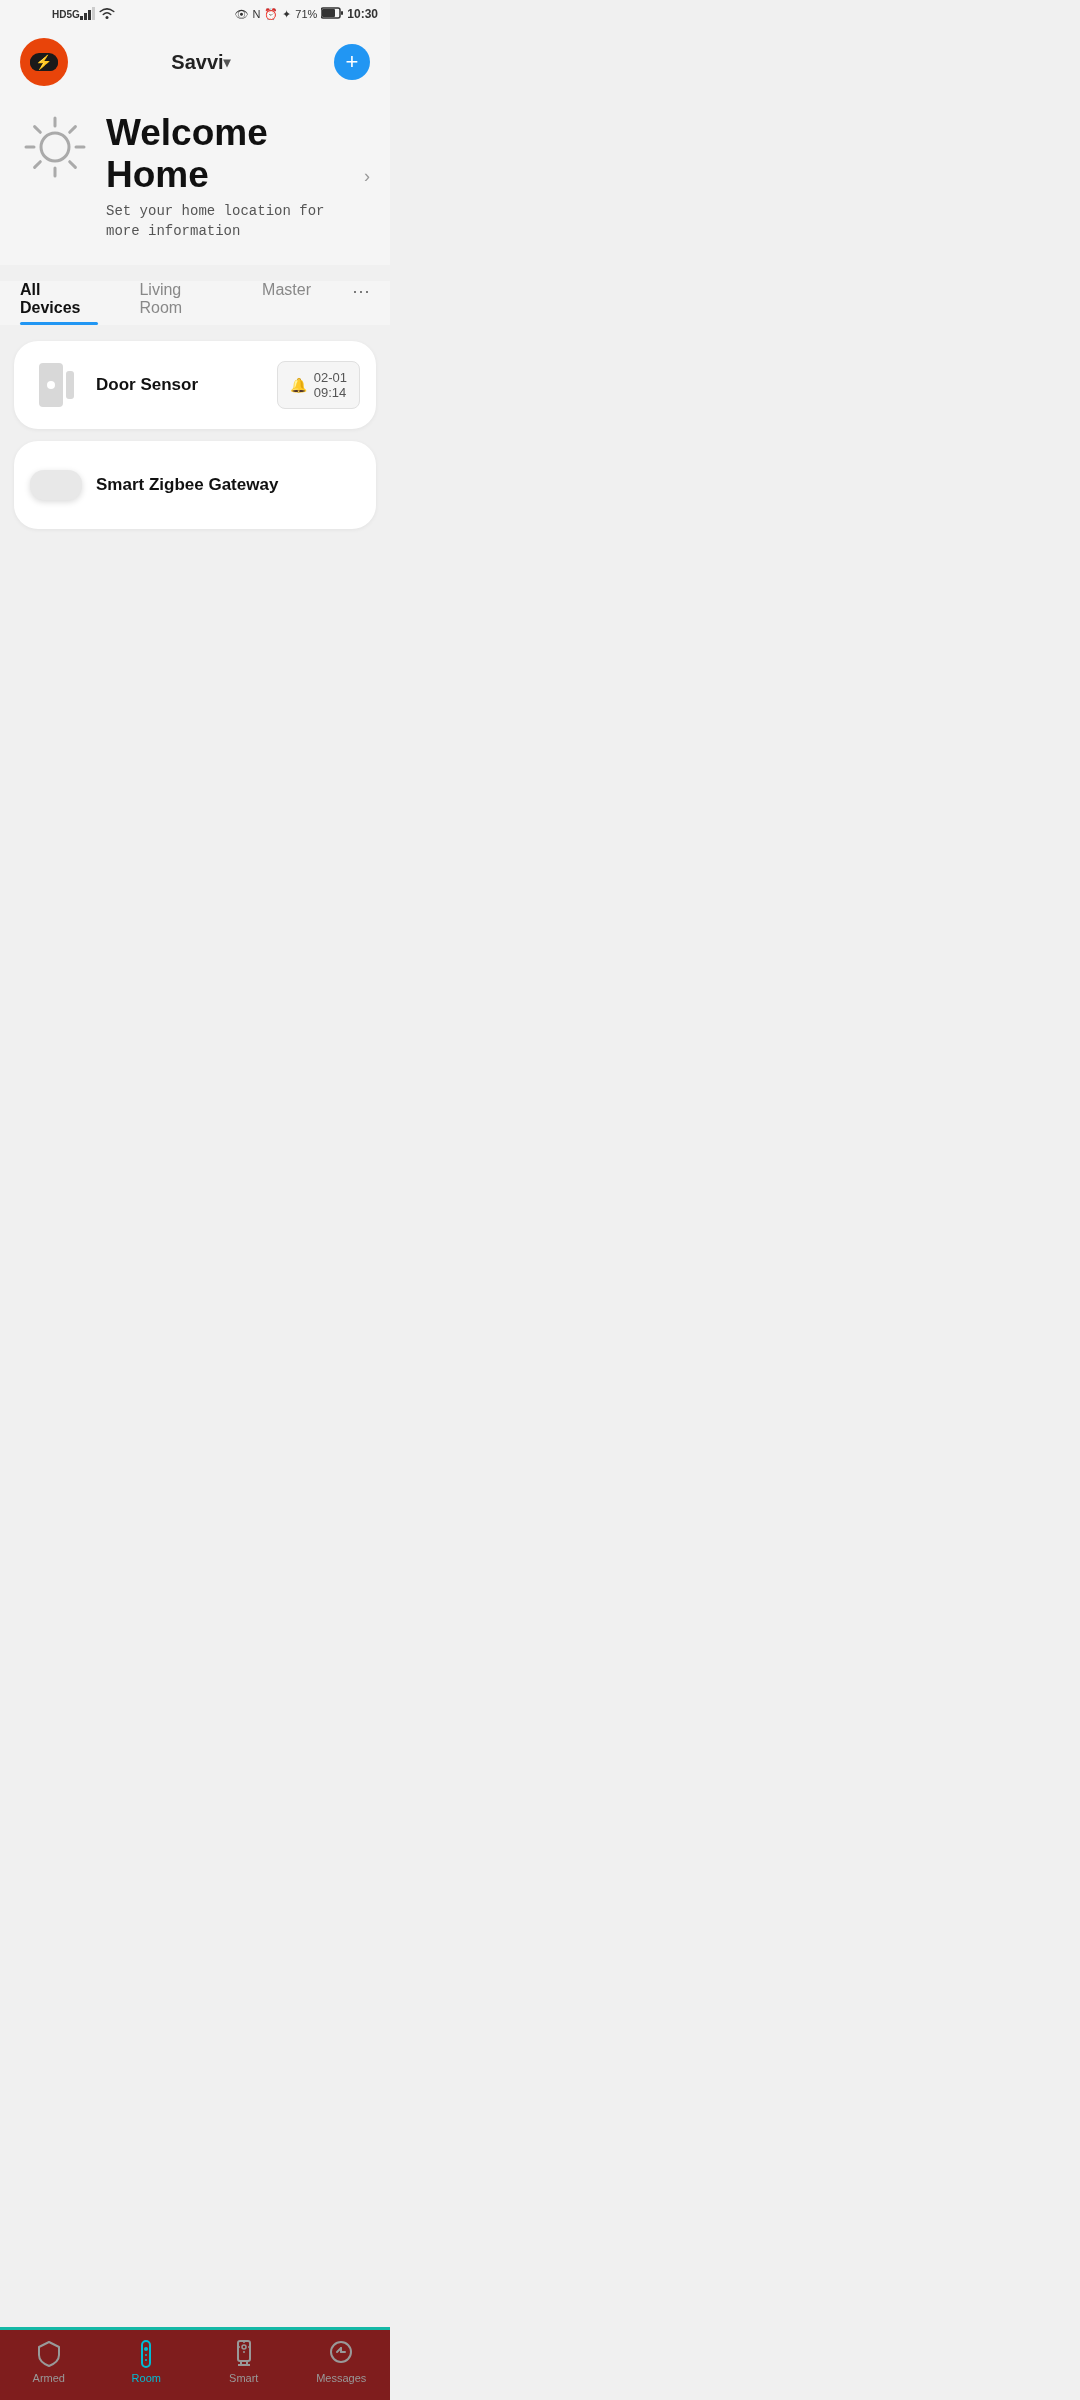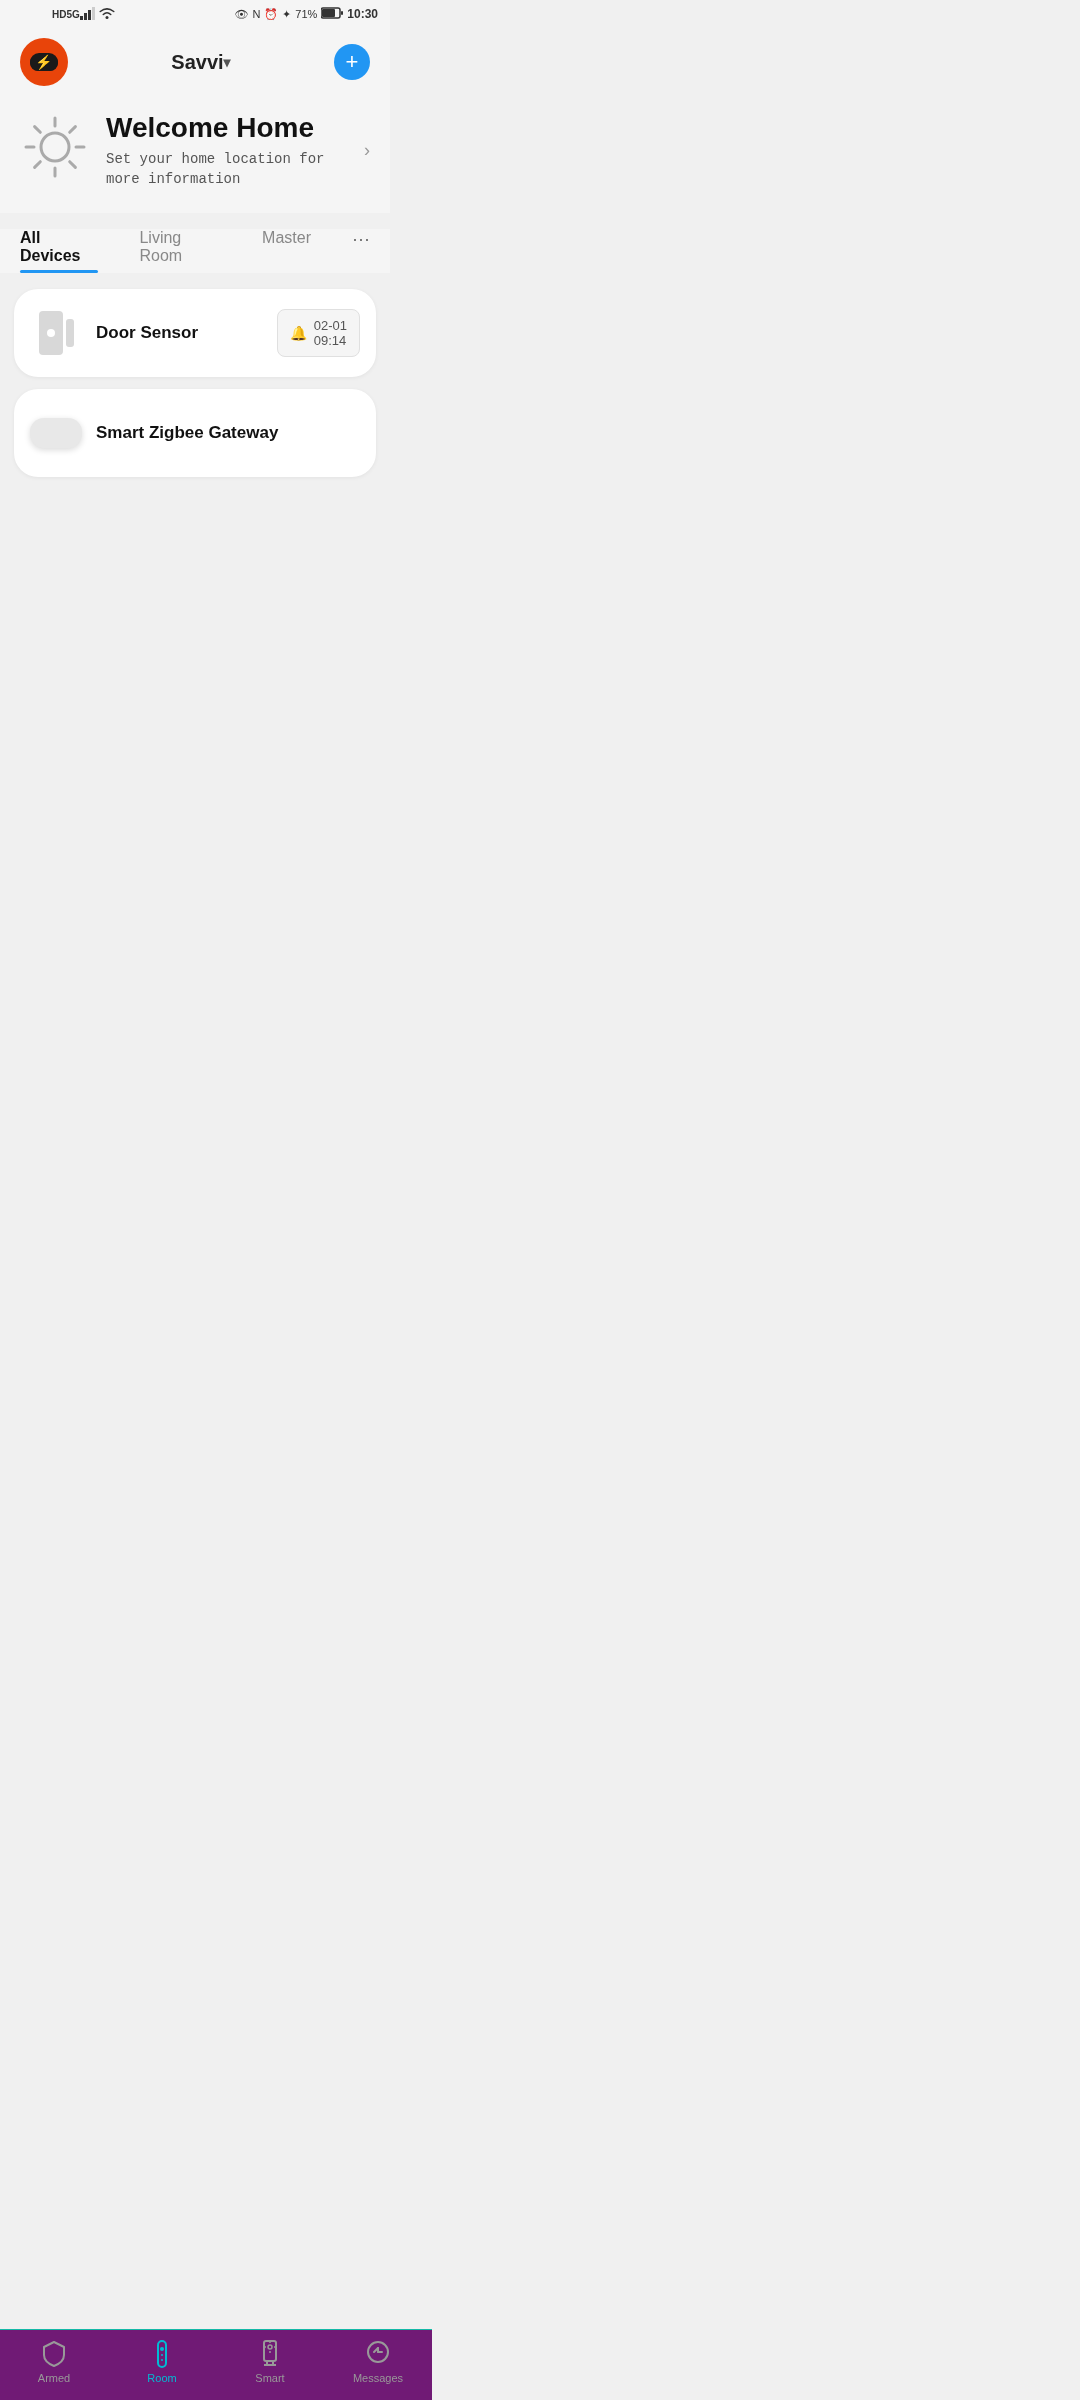--- a/index.html
+++ b/index.html
@@ -108,21 +108,21 @@
       display: flex;
       align-items: flex-start;
       gap: 16px;
     }
     .sun-icon {
       width: 70px;
       height: 70px;
       flex-shrink: 0;
     }
     .welcome-text h1 {
-      font-size: 28px;
+      font-size: 37px;
       font-weight: 700;
       color: #111;
       margin-bottom: 6px;
     }
     .welcome-text p {
       font-size: 14px;
       color: #555;
       line-height: 1.4;
       font-family: Liberation Mono, monospace;
     }
@@ -260,23 +260,23 @@
       background: #e8e8e8;
       border-radius: 14px;
       box-shadow: 0 2px 6px rgba(0,0,0,0.15);
     }
 
     
     .bottom-nav {
       position: fixed;
       bottom: 0;
       left: 0;
-      width: 432px;
-      background: #701a75;
-      border-top: 1px solid #14b8a6;
+      width: 390px;
+      background: #7f1d1d;
+      border-top: 3px solid #14b8a6;
       display: flex;
       align-items: center;
       justify-content: space-around;
       padding: 10px 0 16px;
     }
     .nav-item {
       display: flex;
       flex-direction: column;
       align-items: center;
       gap: 4px;

